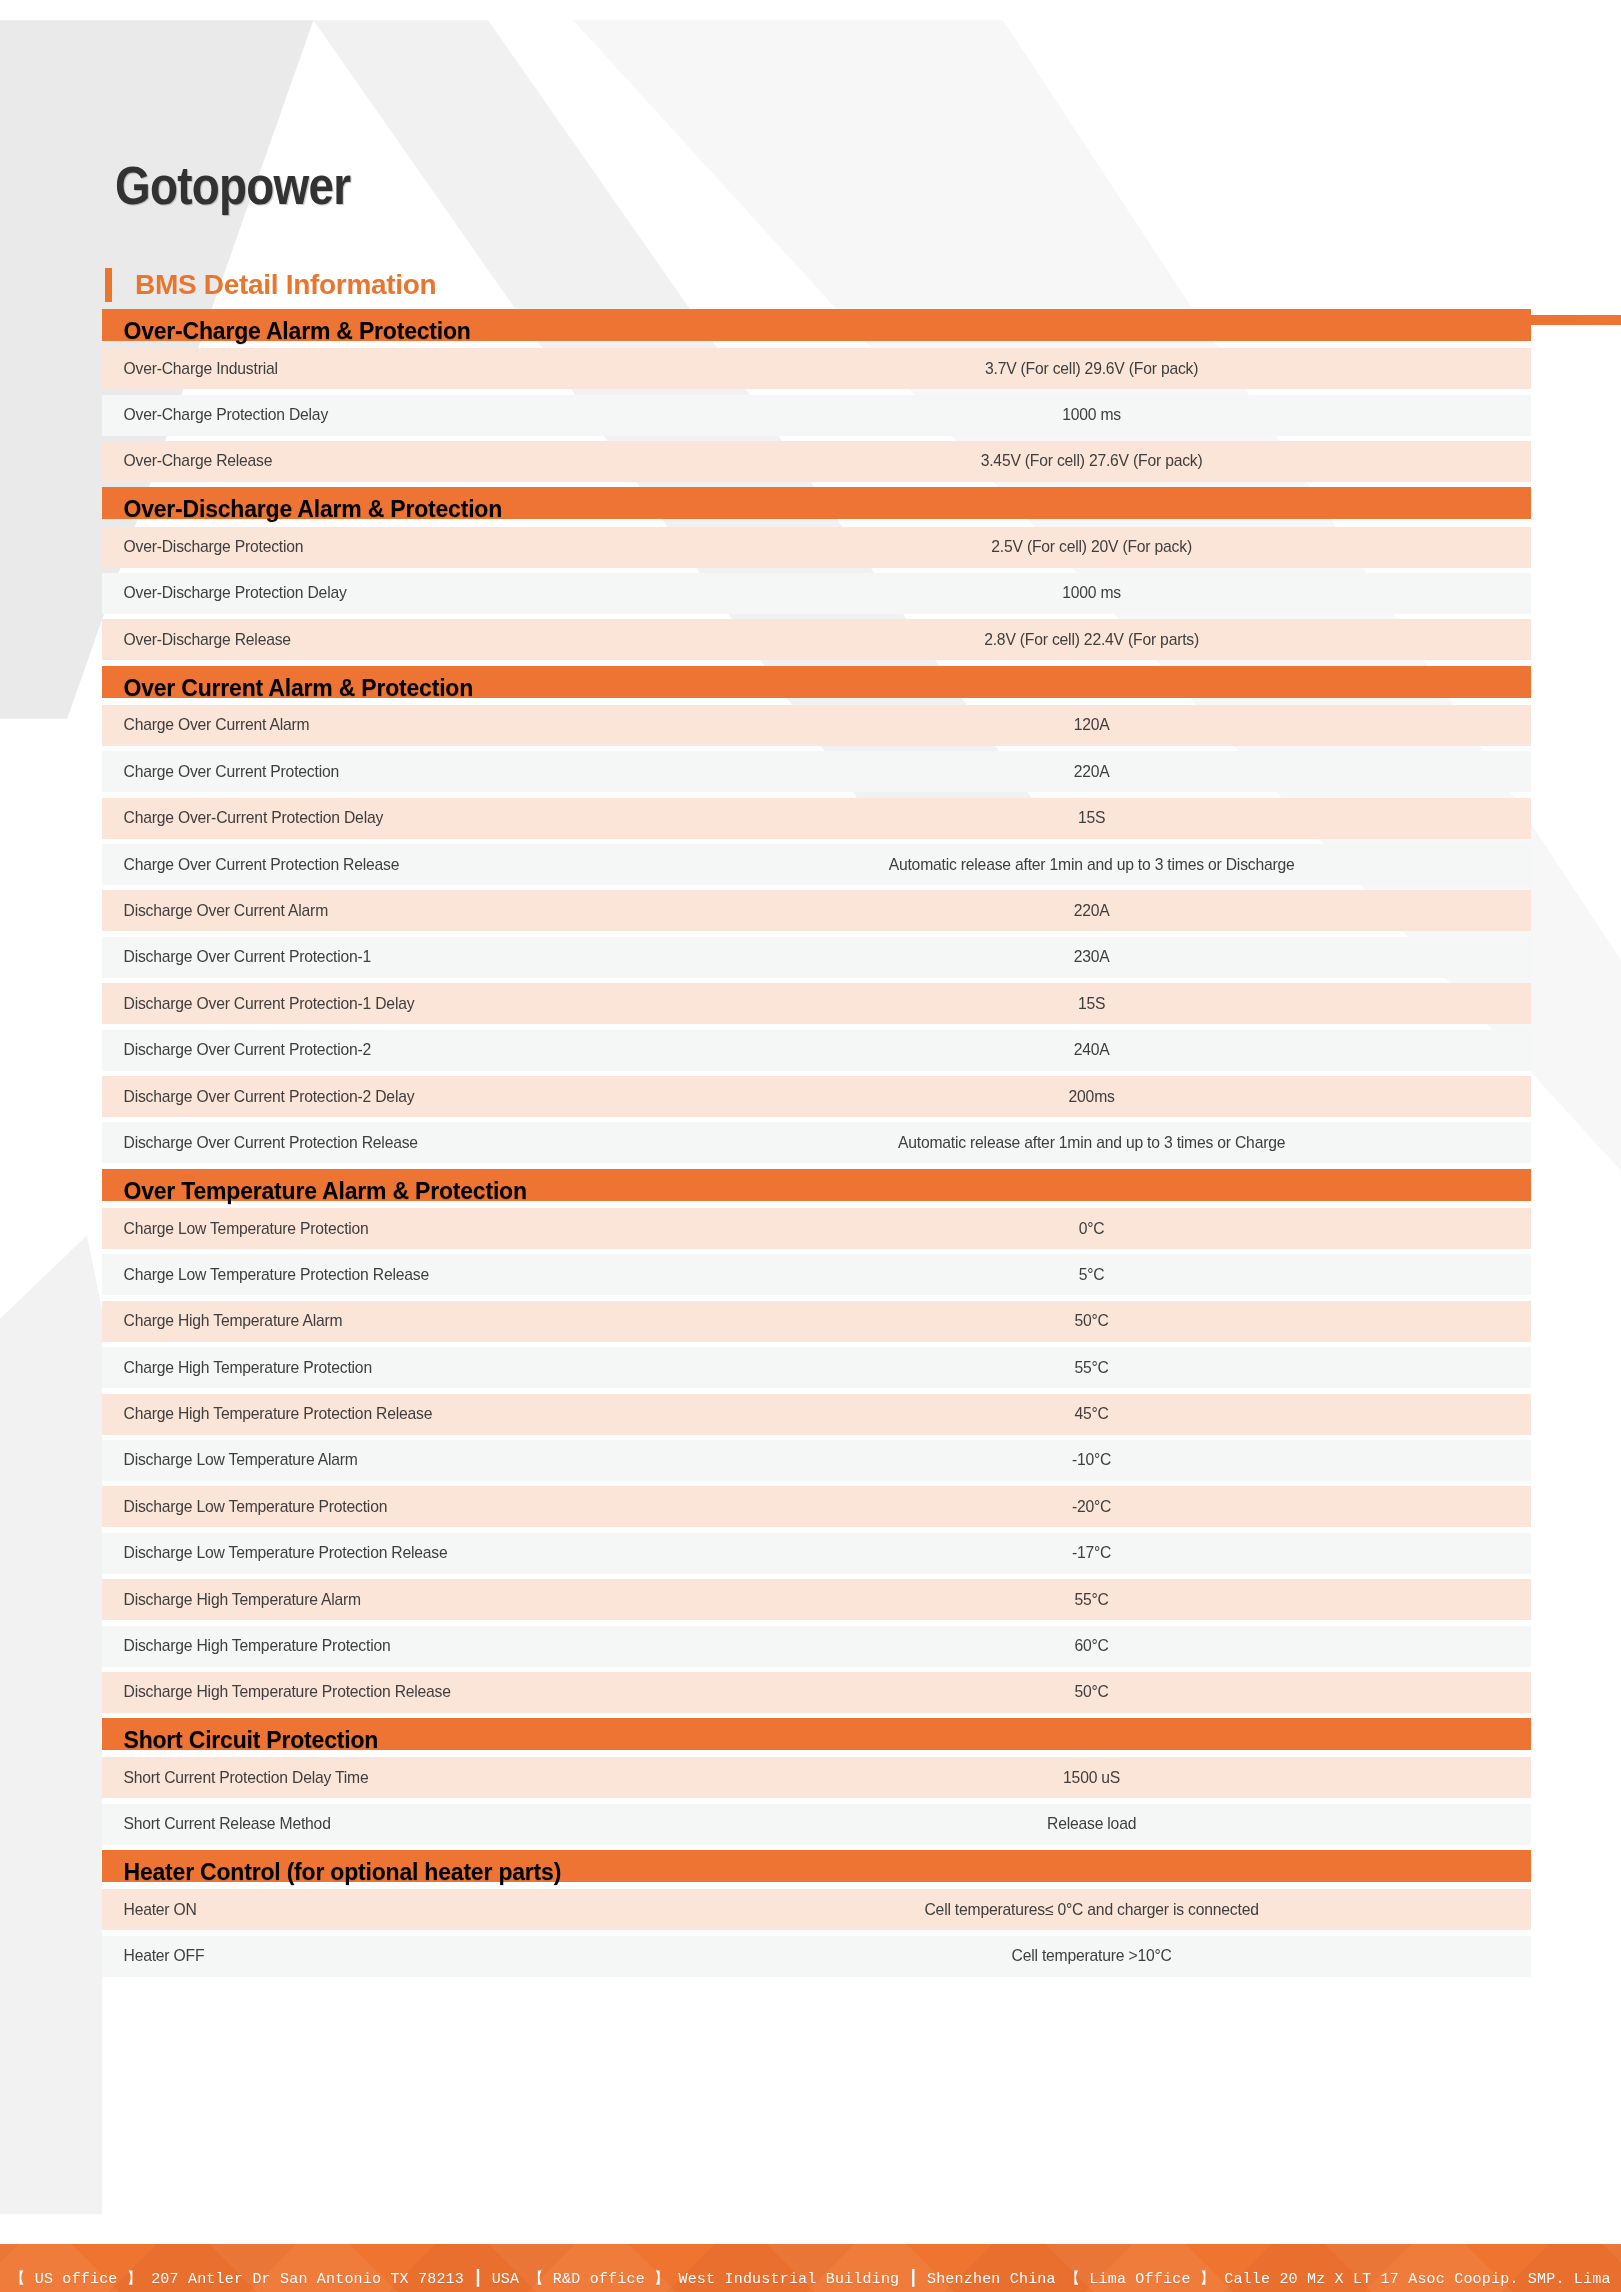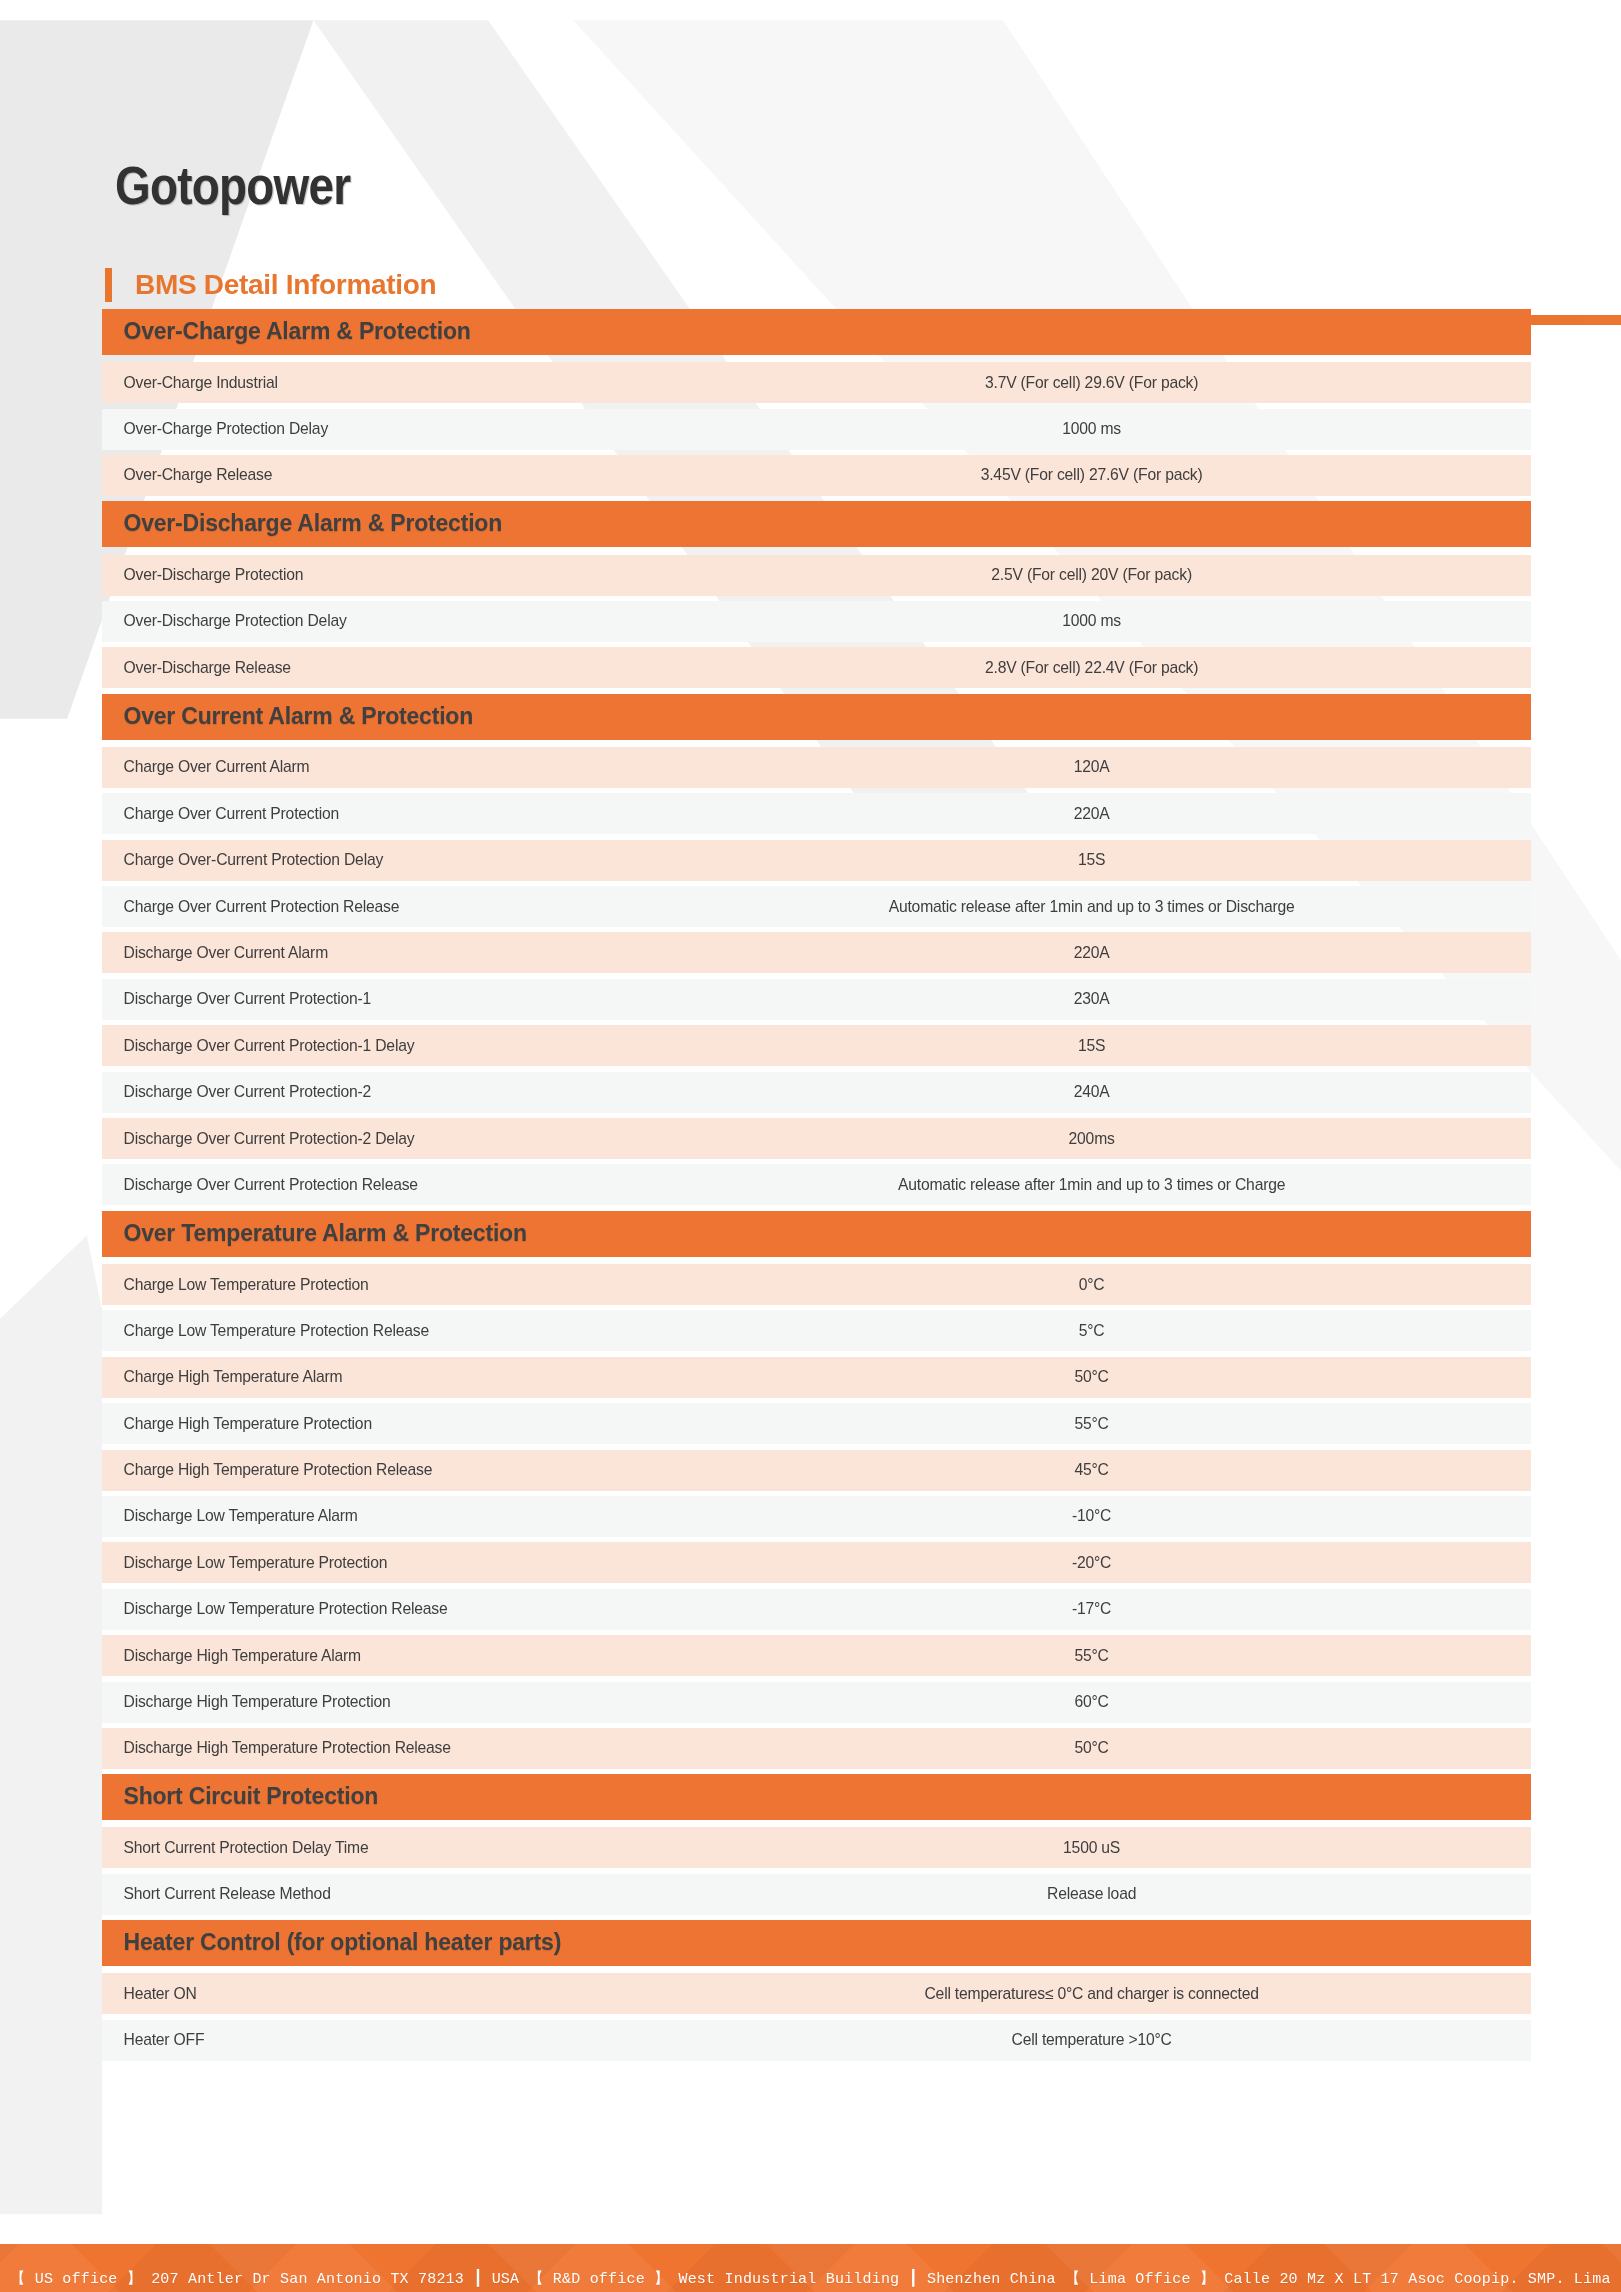--- a/index.html
+++ b/index.html
@@ -35,23 +35,23 @@
     font-size:28px;font-weight:700;color:var(--title-orange,#E8762F);
     line-height:34px;border-left:7.2px solid var(--title-orange,#E8762F);
     padding-left:23px;letter-spacing:-0.3px;white-space:nowrap;
   }
 
   
   .table{position:absolute;top:289px;left:102px;width:1429px;}
   .section{margin:0;}
   .section:not(:first-child){margin-top:3.6px;}
   .section-header{
-    height:46px;line-height:45px;
+    height:32px;line-height:45px;
     background:var(--accent-orange,#ED7433);
-    color:#404040;font-size:23px;font-weight:700;
+    color:#000000;font-size:23px;font-weight:700;
     padding-left:21.5px;margin-bottom:7.2px;letter-spacing:-0.2px;
     text-shadow:0 0.9px 0.9px rgba(0,0,0,0.12);
   }
   .row{
     height:41px;margin-bottom:5.4px;
     display:flex;align-items:center;
     font-size:15.7px;color:var(--text-dark,#3E3E3E);
   }
   .section-rows .row:nth-child(odd){background:var(--row-peach,#FBE4D8);}
   .section-rows .row:nth-child(even){background:var(--row-gray,#F5F6F6);}
@@ -122,21 +122,21 @@
     <div class="cell value">2.5V (For cell) 20V (For pack)</div>
   </div>
 
   <div class="row">
     <div class="cell label">Over-Discharge Protection Delay</div>
     <div class="cell value">1000 ms</div>
   </div>
 
   <div class="row">
     <div class="cell label">Over-Discharge Release</div>
-    <div class="cell value">2.8V (For cell) 22.4V (For pack)</div>
+    <div class="cell value">2.8V (For cell) 22.4V (For parts)</div>
   </div>
 </div>
   </section>
 
   <section class="section">
     <div class="section-header">Over Current Alarm &amp; Protection</div>
     <div class="section-rows">
   <div class="row">
     <div class="cell label">Charge Over Current Alarm</div>
     <div class="cell value">120A</div>

